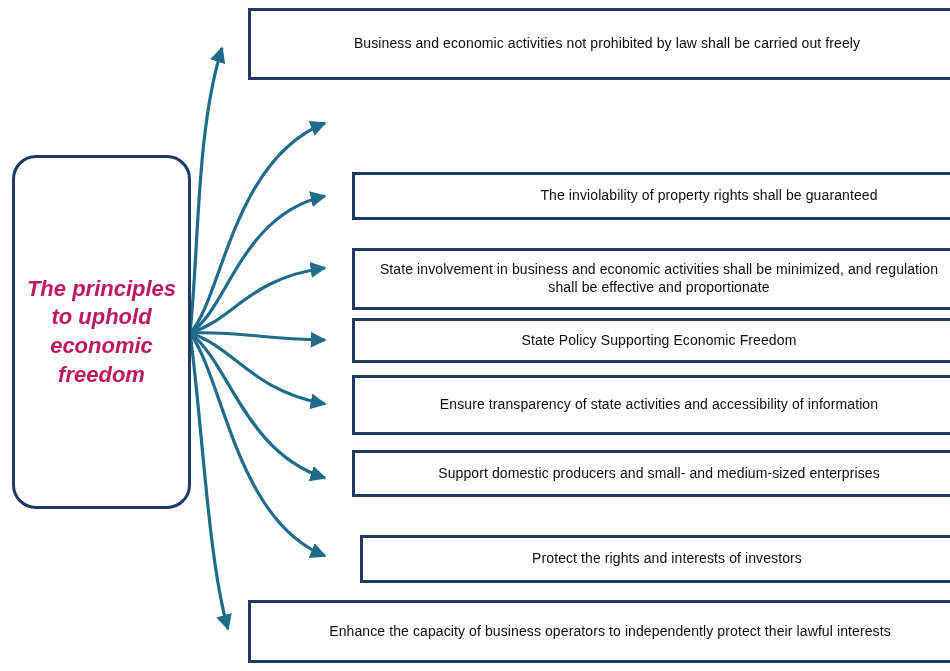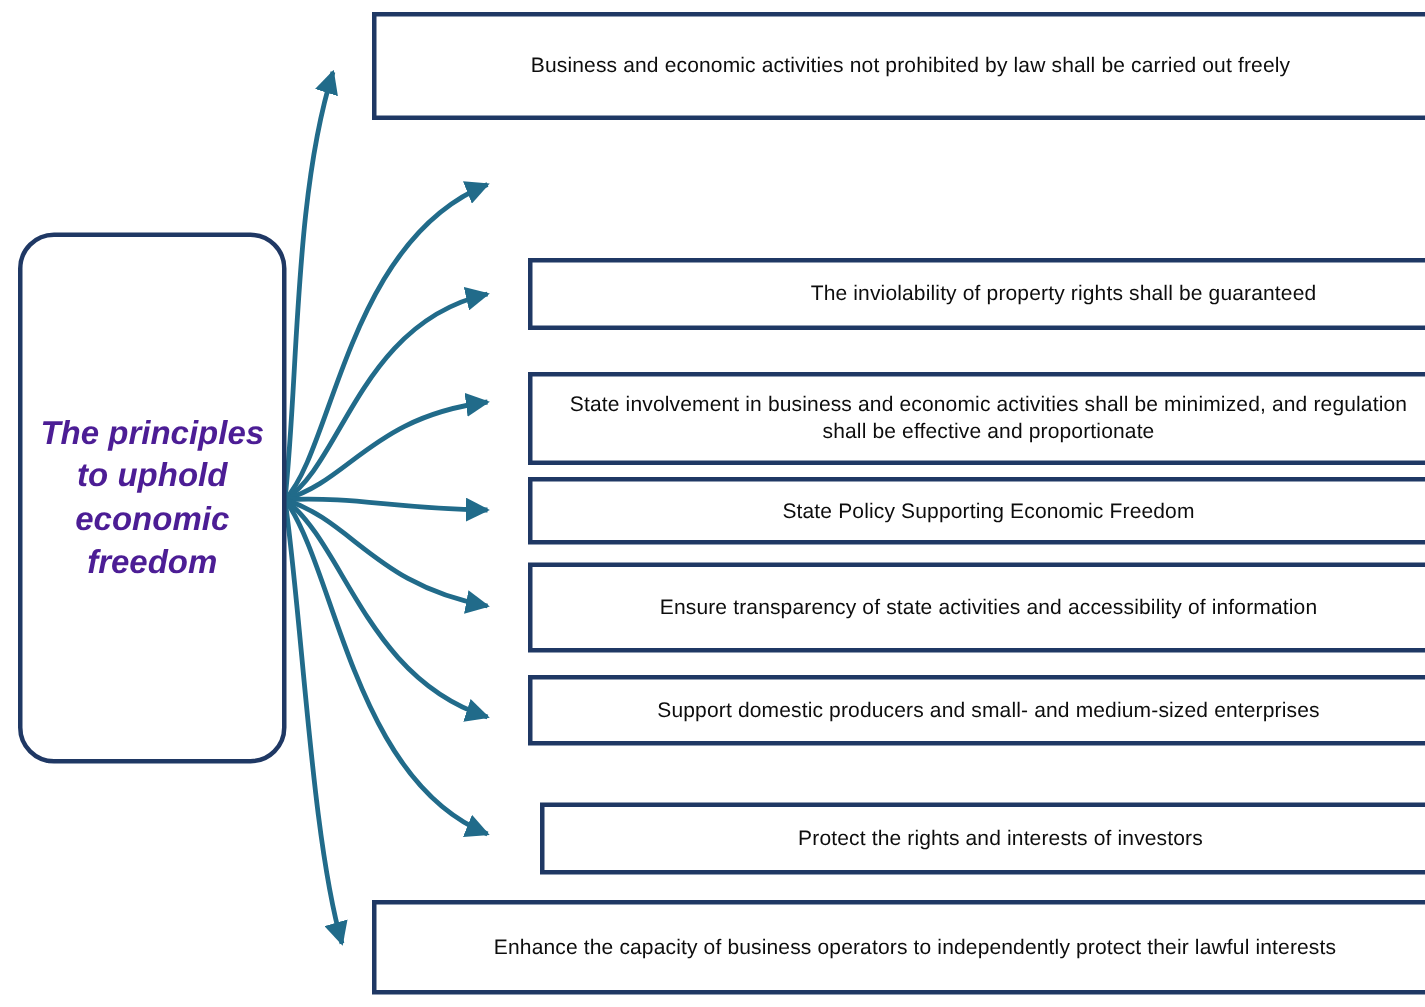--- a/index.html
+++ b/index.html
@@ -57,21 +57,21 @@
     border-radius: 24px;
     background: #ffffff;
     display: flex;
     align-items: center;
     justify-content: center;
     text-align: center;
   }
   #root-node .root-text {
     display: block;
     width: 100%;
-    color: #4c1d95;
+    color: #be185d;
     font-weight: bold;
     font-style: italic;
     font-size: 22px;
     line-height: 1.3;
     padding: 0 0;
   }
 </style>
 </head>
 <body>
 

